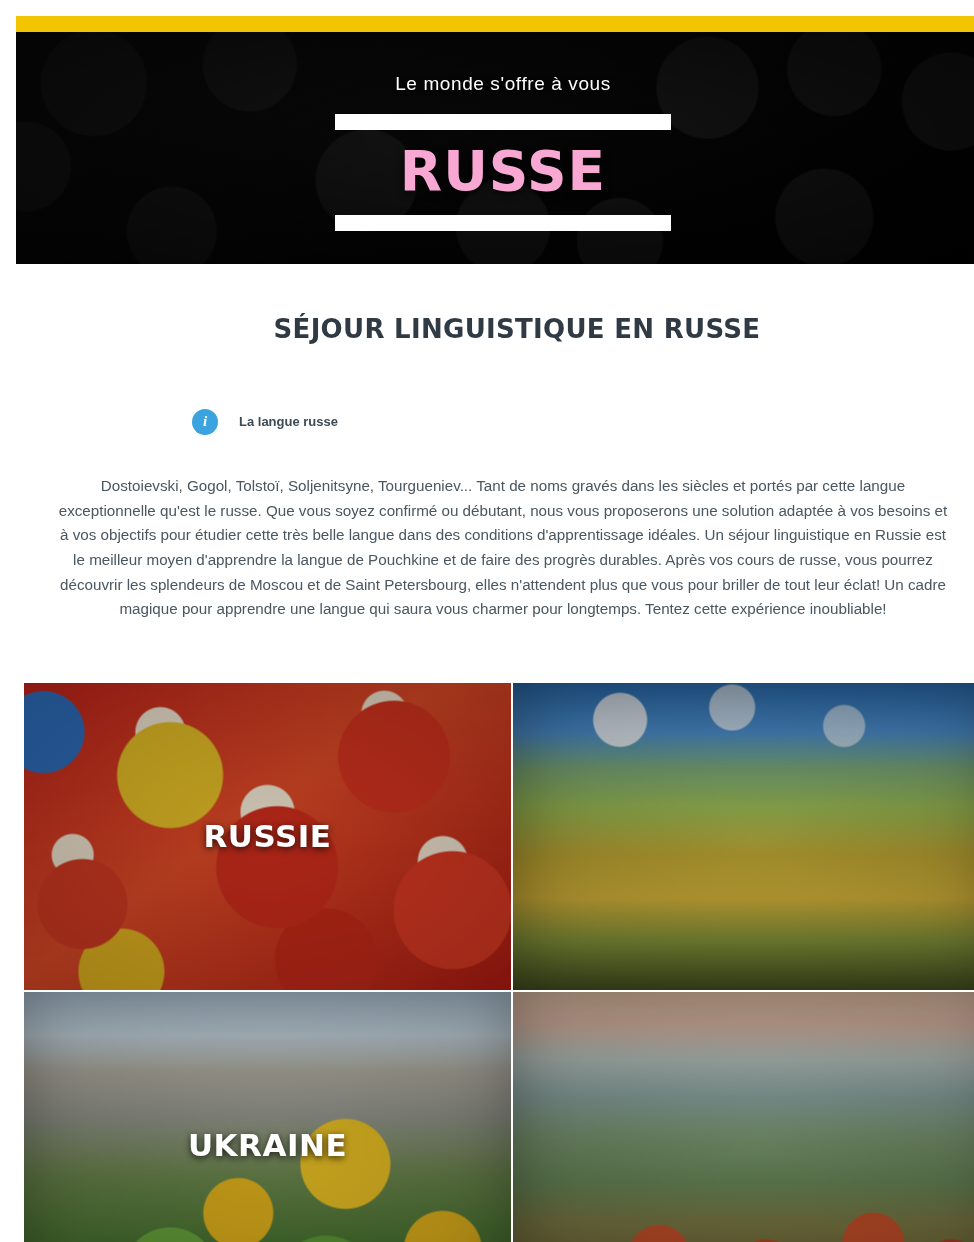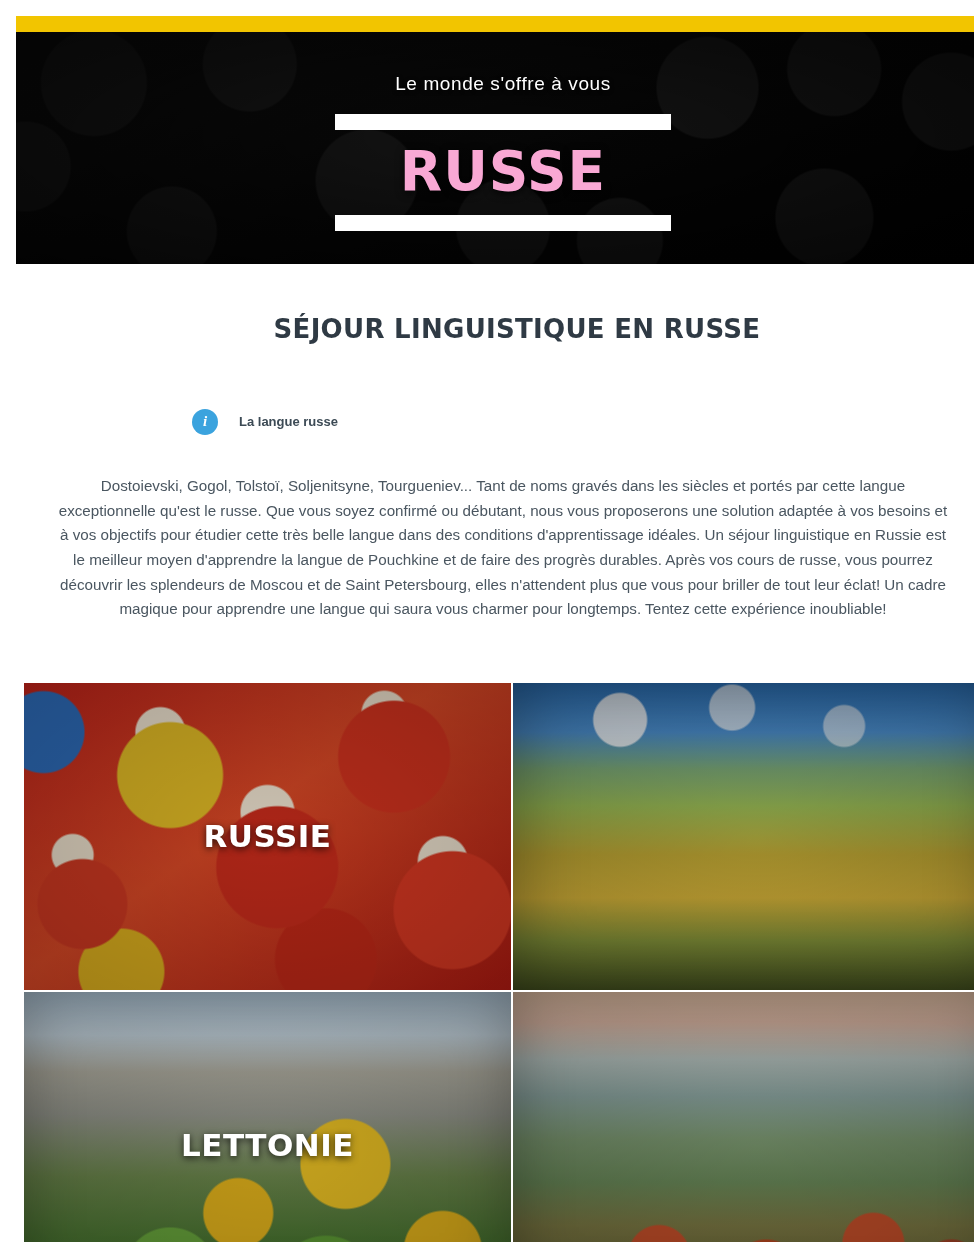--- a/index.html
+++ b/index.html
@@ -269,21 +269,21 @@
     </a>
 
     <a class="card">
       <span class="card-photo photo-lettonie"></span>
       <span class="card-shade"></span>
     </a>
 
     <a class="card">
       <span class="card-photo photo-ukraine"></span>
       <span class="card-shade"></span>
-      <span class="card-label">LETTONIE</span>
+      <span class="card-label">UKRAINE</span>
     </a>
 
     <a class="card">
       <span class="card-photo photo-georgie"></span>
       <span class="card-shade"></span>
     </a>
   </section>
 </main>
 
 </body></html>

